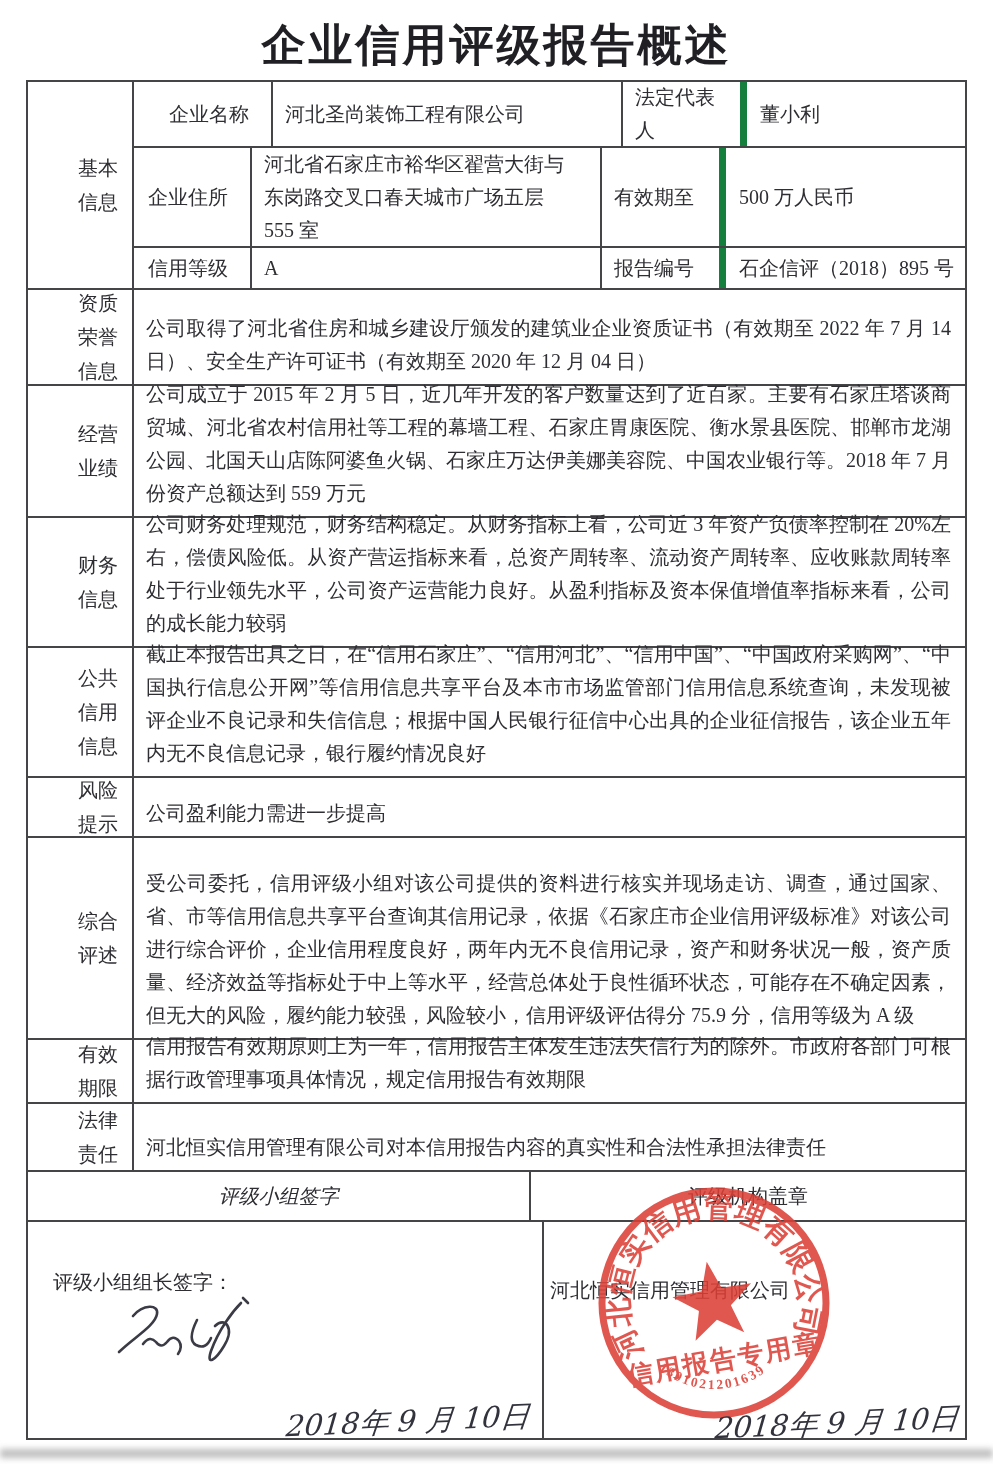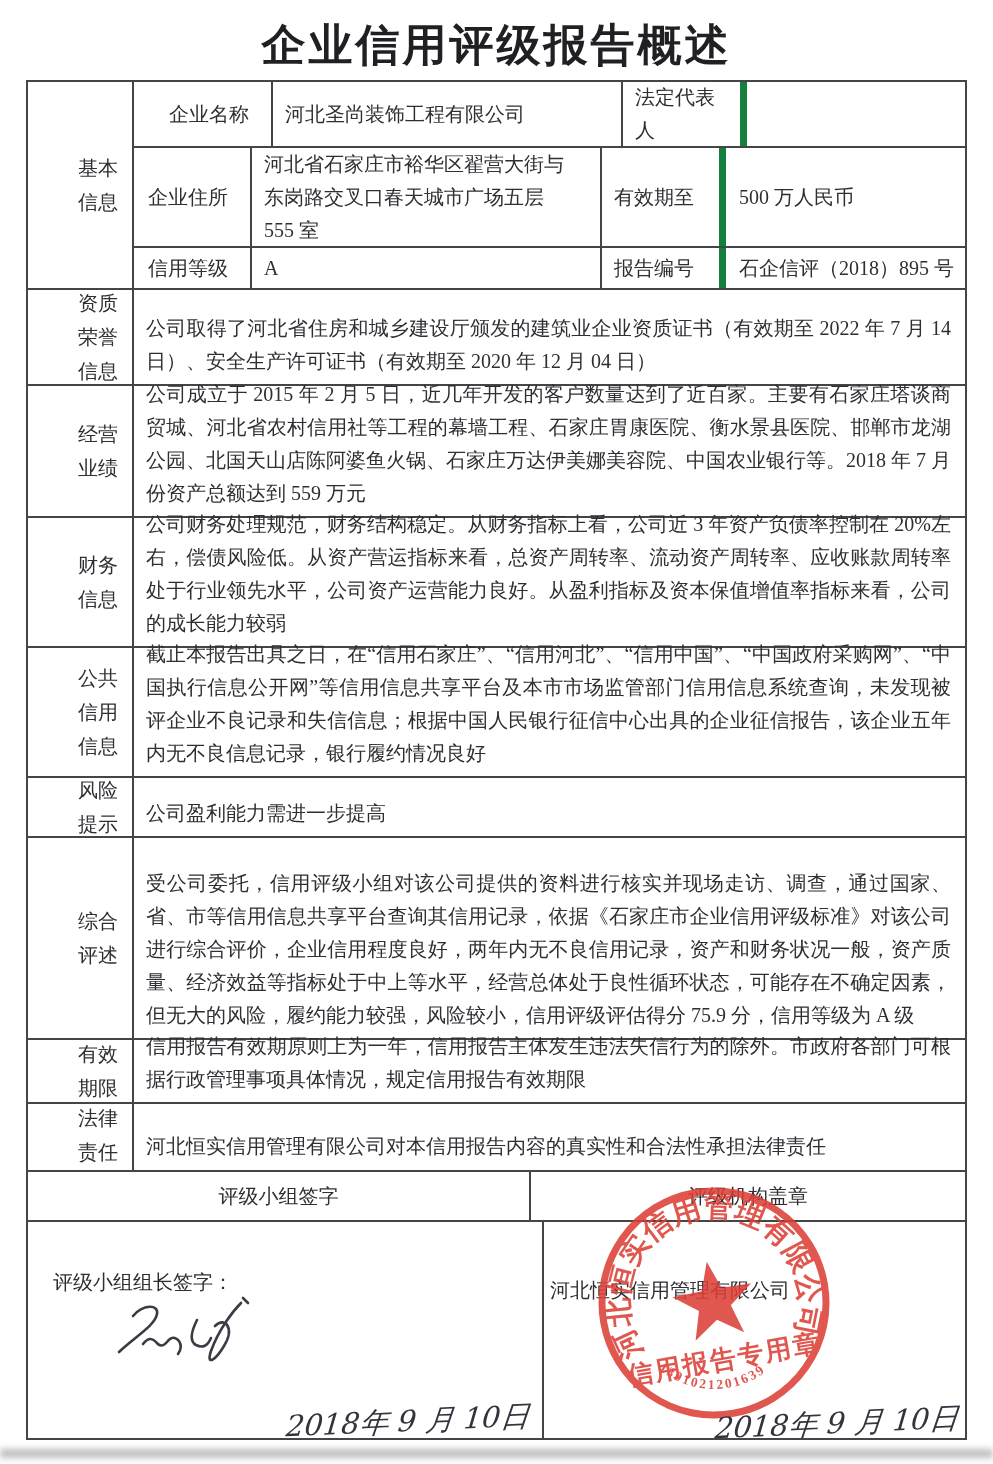--- a/index.html
+++ b/index.html
@@ -80,28 +80,28 @@
     display:flex; align-items:flex-end;
     padding:6px 14px 6px 12px;
   }
   .sec-content p { margin:0; width:100%; text-align:justify; }
   .s98  { height:96px; }
   .s132 { height:132px; }
   .s130 { height:130px; }
   .s60  { height:60px; }
   .s202 { height:202px; }
   .s64  { height:64px; }
-  .s68  { height:68px;font-family:Liberation Mono, monospace; }
+  .s68  { height:68px; }
 
   
   .sign-head { height:50px; }
   .sign-head .cell-l {
     width:503px; flex:0 0 503px;
     border-right:2px solid #454548;
-    display:flex; align-items:center; justify-content:center;
+    display:flex; align-items:center; justify-content:center;font-style:italic;
   }
   .sign-head .cell-r {
     flex:1;
     display:flex; align-items:center; justify-content:center;
   }
 
   
   .sign-body { height:216px;margin-left:13px; }
   .sign-body .cell-l {
     width:503px; flex:0 0 503px;
@@ -147,20 +147,21 @@
 
   <div class="tbl">
 
     <div class="row">
       <div class="label-col">基本信息</div>
       <div class="bi-rows">
         <div class="bi-row h68">
           <div class="bi-field">企业名称</div>
           <div class="bi-val">河北圣尚装饰工程有限公司</div>
           <div class="bi-field2">法定代表人</div>
+          <div class="bi-val2">董小利</div>
         </div>
         <div class="bi-row h100">
           <div class="bi-field">企业住所</div>
           <div class="bi-val">河北省石家庄市裕华区翟营大街与东岗路交叉口春天城市广场五层 555 室</div>
           <div class="bi-field2">有效期至</div>
           <div class="bi-val2">500 万人民币</div>
         </div>
         <div class="bi-row h40">
           <div class="bi-field">信用等级</div>
           <div class="bi-val">A</div>

